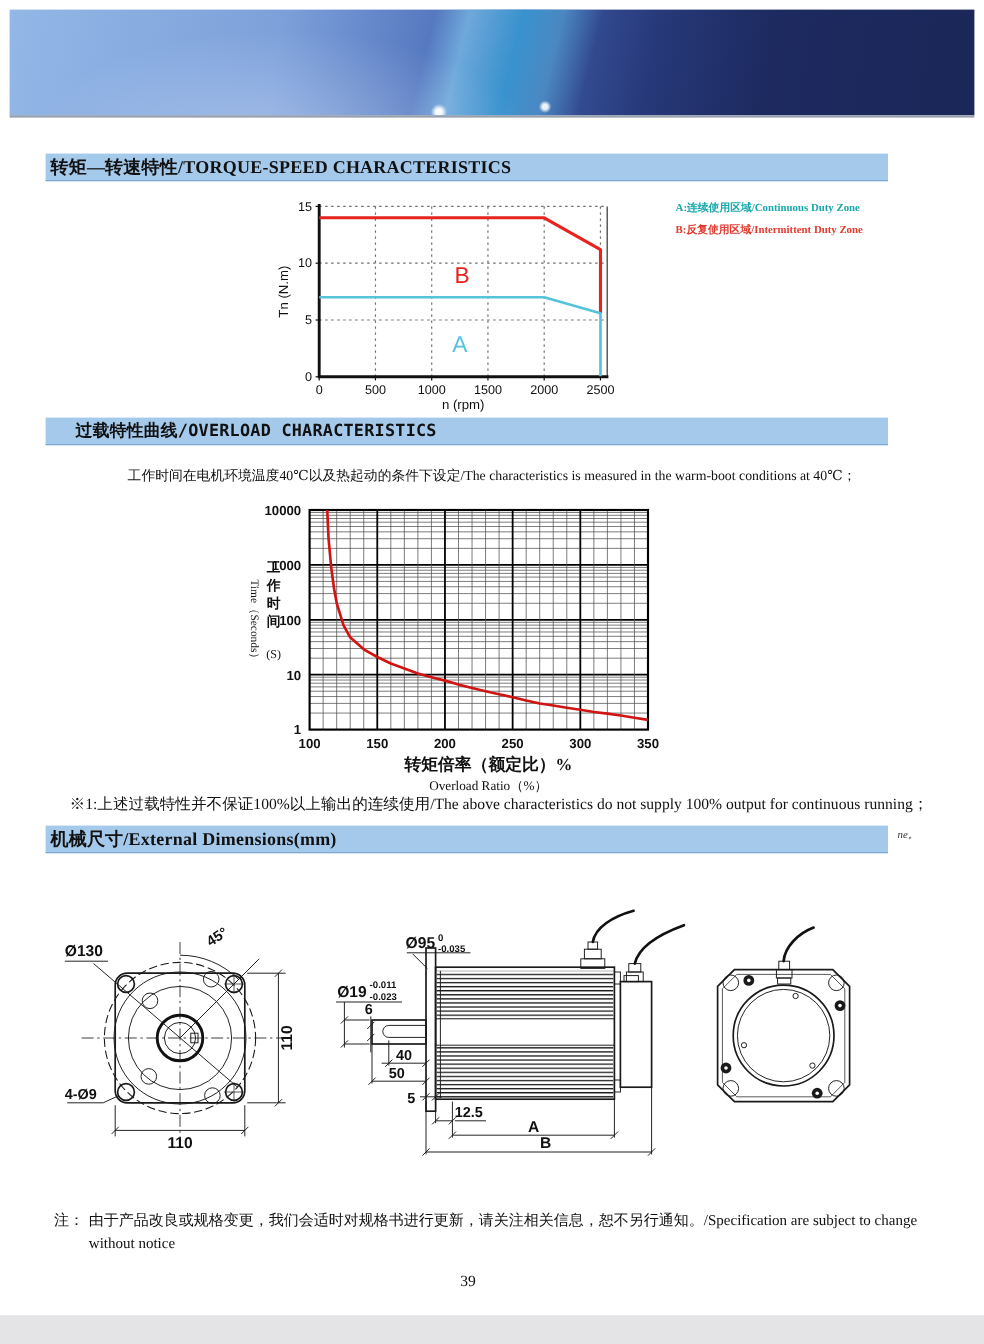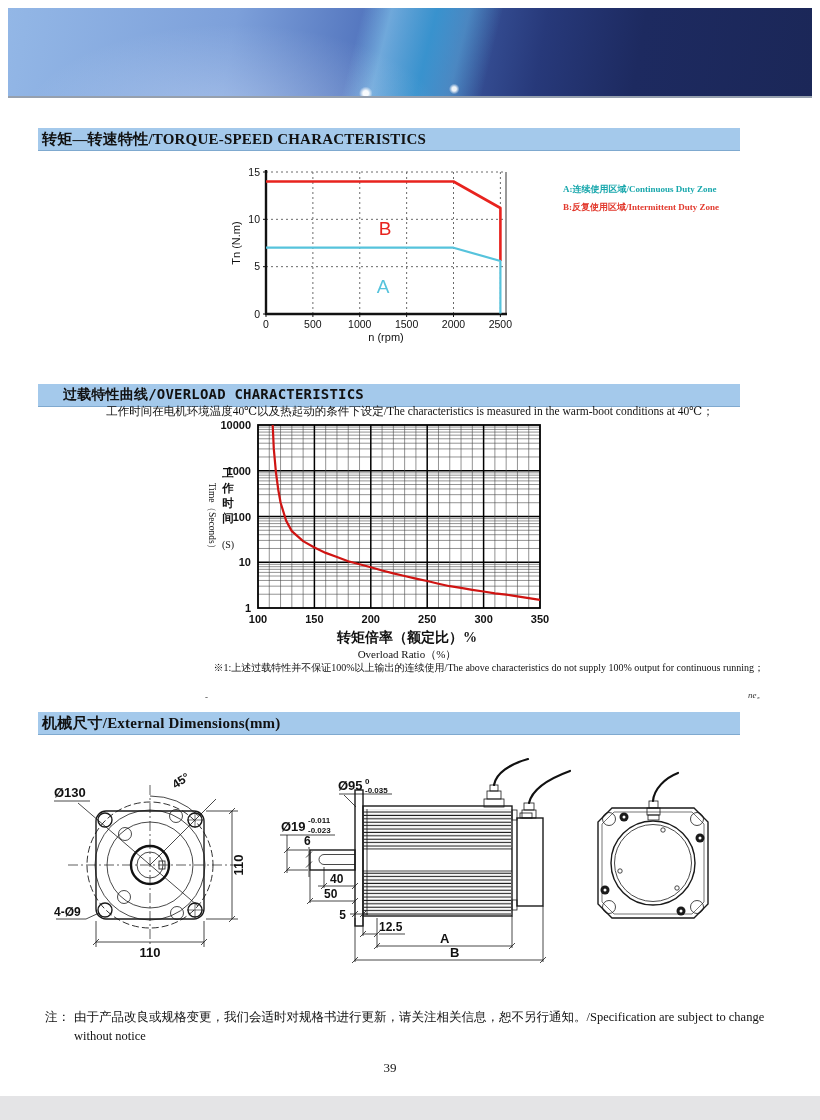--- a/index.html
+++ b/index.html
@@ -13,24 +13,24 @@
       radial-gradient(circle 7px at 55.5% 92%, rgba(255,255,255,.9) 0 30%, rgba(255,255,255,0) 75%),
       radial-gradient(ellipse 300px 140px at 28% 130%, rgba(225,238,255,.40), rgba(225,238,255,0) 70%),
       linear-gradient(104deg, rgba(255,255,255,0) 43%, rgba(140,215,245,.55) 46.5%, rgba(55,155,212,.85) 52%, rgba(95,195,238,.45) 56%, rgba(255,255,255,0) 60%),
       linear-gradient(100deg,#93b7e6 0%,#7da0da 28%,#4a6cb8 48%,#27397a 66%,#1d2a60 78%,#1b2758 100%);}
   
   .band{position:absolute;left:38px;width:702px;height:23px;background:#a4c9eb;
         border-bottom:1px solid #7fa9cf;display:flex;align-items:center;padding-left:4px;box-sizing:border-box;}
   .band-title{font-weight:bold;font-size:15px;letter-spacing:.2px;}
   #band2 .band-title{font-family:"DejaVu Sans Mono","Liberation Mono",monospace;font-size:14px;}
   .subtitle{position:absolute;left:40px;width:740px;text-align:center;font-size:11.5px;}
-  .notes{position:absolute;left:24px;width:740px;text-align:right;font-size:10px;}
+  .notes{position:absolute;left:58px;width:740px;text-align:left;font-size:13px;}
   .fragment{position:absolute;font-size:9px;color:#333;}
   
-  #legend{position:absolute;left:563px;top:180px;font-size:9px;font-weight:bold;line-height:18px;}
+  #legend{position:absolute;left:563px;top:164px;font-size:9px;font-weight:bold;line-height:18px;}
   
   svg{position:absolute;overflow:visible;}
   .dgrid{stroke:#6a6a6a;stroke-width:1;stroke-dasharray:2 3;}
   .border1{stroke:#444;stroke-width:1.1;}
   .axis{stroke:#111;stroke-width:2.4;}
   .tickmark{stroke:#111;stroke-width:1;}
   .tick{font:10.5px "Liberation Sans","DejaVu Sans",sans-serif;fill:#111;}
   .zone{font:19px "Liberation Sans","DejaVu Sans",sans-serif;}
   .alabel{font:11px "Liberation Sans","DejaVu Sans",sans-serif;fill:#111;}
   .mgrid{stroke:#4a4a4a;stroke-width:.6;}
@@ -109,25 +109,25 @@
       <text x="32" y="12.5" text-anchor="end" class="tick">15</text>
       <text x="12" y="80" text-anchor="middle" class="alabel" transform="rotate(-90 12 80)">Tn (N.m)</text>
       <text x="158" y="178" text-anchor="middle" class="alabel">n (rpm)</text>
     </svg>
 
   <div id="legend">
     <div style="color:#18a7ac;">A:连续使用区域/Continuous Duty Zone</div>
     <div style="color:#e23a2e;text-align:center;">B:反复使用区域/Intermittent Duty Zone</div>
   </div>
 
-  <div id="band2" class="band" style="top:384px;padding-left:25px;">
+  <div id="band2" class="band" style="top:348px;padding-left:25px;">
     <span class="band-title">过载特性曲线/OVERLOAD CHARACTERISTICS</span>
   </div>
 
-  <div class="subtitle" style="top:389px;margin-top:15px;">工作时间在电机环境温度40℃以及热起动的条件下设定/The characteristics is measured in the warm-boot conditions at 40℃；</div>
+  <div class="subtitle" style="top:389px;">工作时间在电机环境温度40℃以及热起动的条件下设定/The characteristics is measured in the warm-boot conditions at 40℃；</div>
 
   <svg id="ol-svg" style="left:195px;top:405px;" width="380" height="255" viewBox="0 0 380 255">
       <line x1="63" y1="189.22787769837285" x2="345" y2="189.22787769837285" class="mgrid"></line>
       <line x1="63" y1="181.17170259657544" x2="345" y2="181.17170259657544" class="mgrid"></line>
       <line x1="63" y1="175.45575539674573" x2="345" y2="175.45575539674573" class="mgrid"></line>
       <line x1="63" y1="171.02212230162715" x2="345" y2="171.02212230162715" class="mgrid"></line>
       <line x1="63" y1="167.3995802949483" x2="345" y2="167.3995802949483" class="mgrid"></line>
       <line x1="63" y1="164.33676466934776" x2="345" y2="164.33676466934776" class="mgrid"></line>
       <line x1="63" y1="161.68363309511858" x2="345" y2="161.68363309511858" class="mgrid"></line>
       <line x1="63" y1="159.3434051931509" x2="345" y2="159.3434051931509" class="mgrid"></line>
@@ -202,21 +202,21 @@
       <text x="33" y="87" text-anchor="middle" class="ycn">作</text>
       <text x="33" y="102" text-anchor="middle" class="ycn">时</text>
       <text x="33" y="117" text-anchor="middle" class="ycn">间</text>
       <text x="33" y="143" text-anchor="middle" class="ycn2">(S)</text>
     </svg>
 
   <div class="notes" style="top:661px;">※1:上述过载特性并不保证100%以上输出的连续使用/The above characteristics do not supply 100% output for continuous running；</div>
   <div class="fragment" style="left:205px;top:692px;">-</div>
   <div class="fragment" style="left:748px;top:689px;font-style:italic;">ne。</div>
 
-  <div id="band3" class="band" style="top:712px;">
+  <div id="band3" class="band" style="top:688px;">
     <span class="band-title">机械尺寸/External Dimensions(mm)</span>
   </div>
 
   <svg style="left:30px;top:755px;" width="250" height="235" viewBox="0 0 250 235">
     <g>
       <line class="cl" x1="120" y1="30" x2="120" y2="198"></line>
       <line class="cl" x1="38" y1="110" x2="206" y2="110"></line>
       <line class="thin" x1="120" y1="110" x2="186" y2="44"></line>
       <path class="thin" d="M120,41 A69,69 0 0 1 168.8,61.2"></path>
       <rect class="med" x="66" y="56" width="108" height="108" rx="10"></rect>

